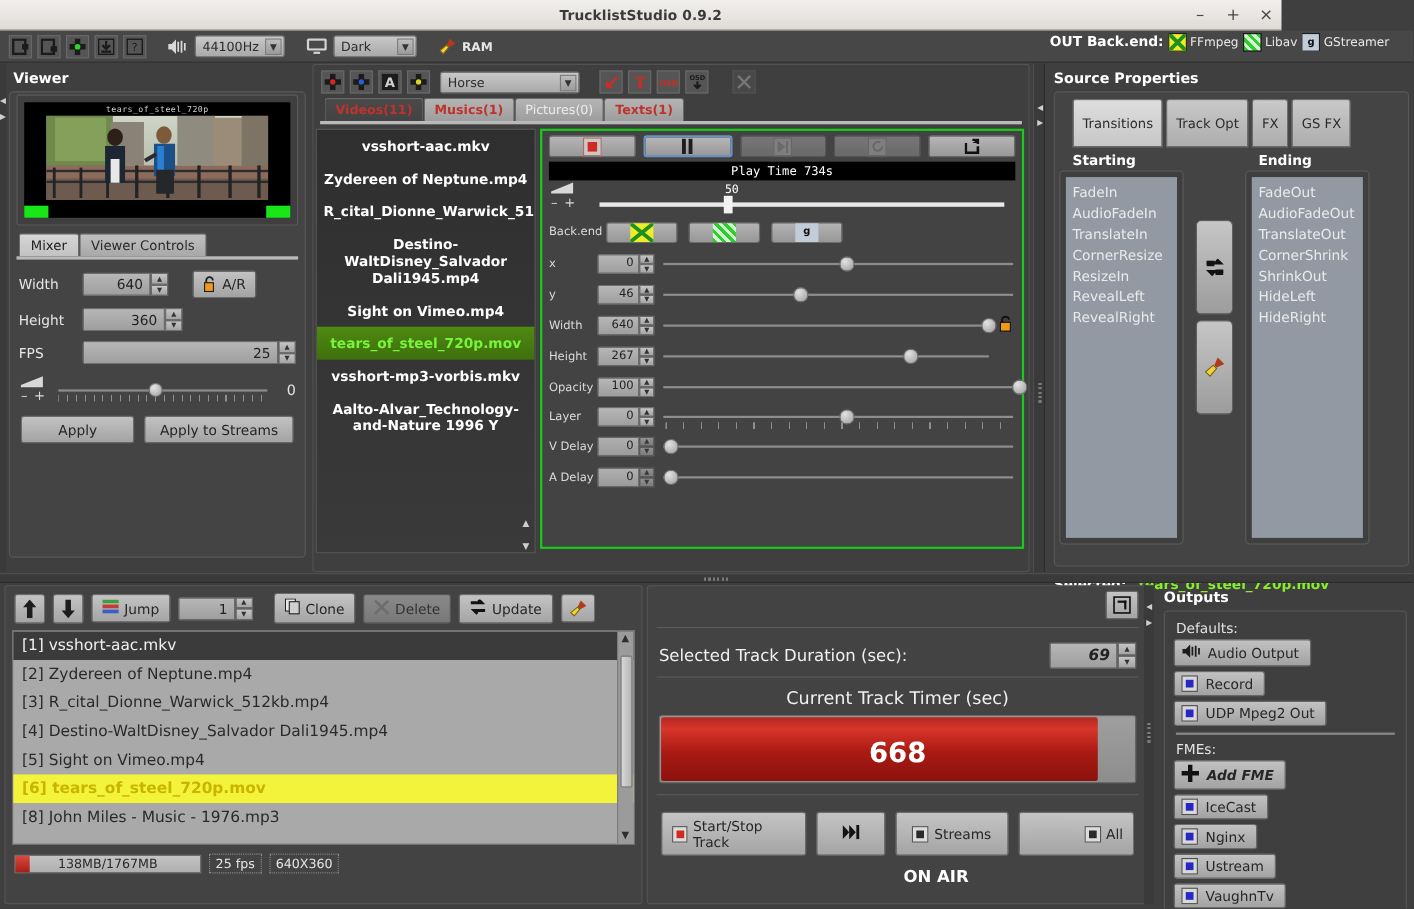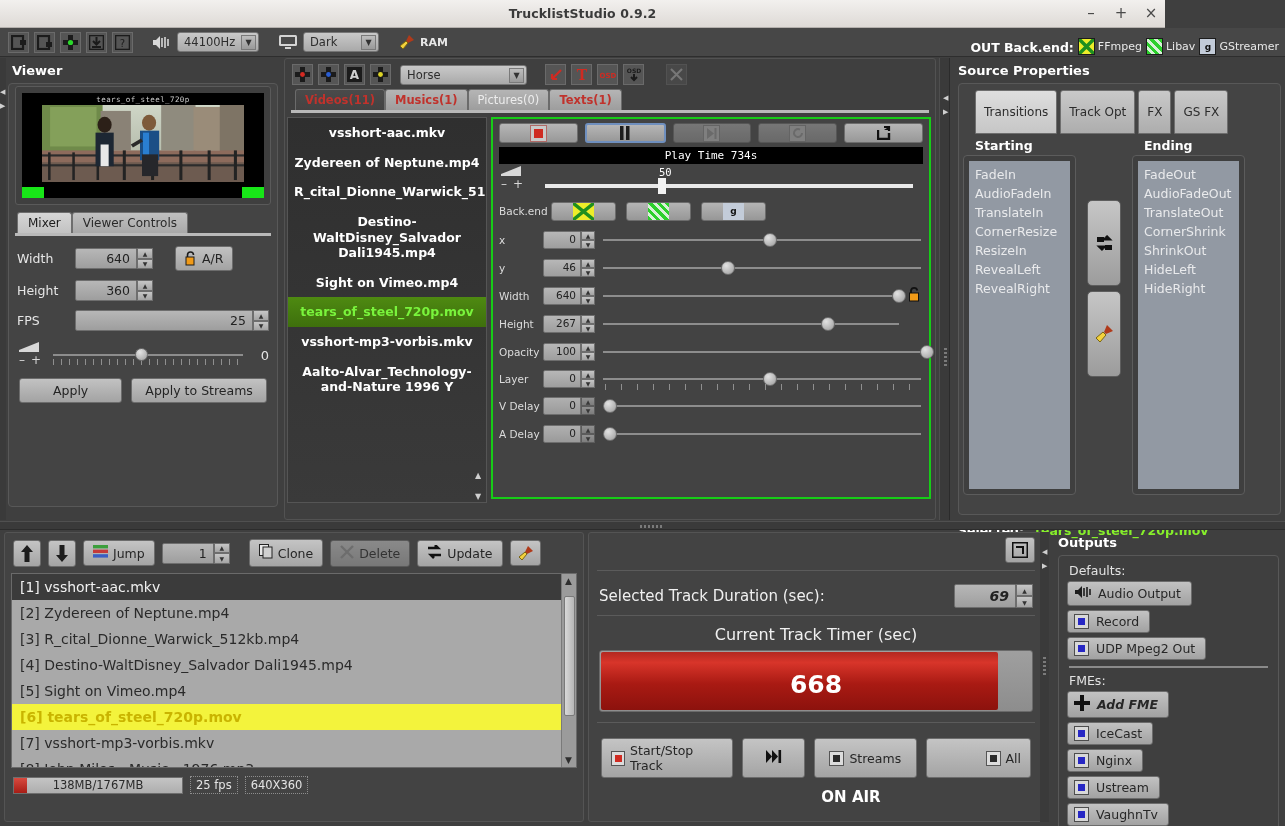--- a/index.html
+++ b/index.html
@@ -24,21 +24,21 @@
     display:flex;align-items:center;justify-content:center; cursor:pointer; }
   .tsep { width:9px; }
 
   .combo { height:20px; background:linear-gradient(#c9c9c9,#a9a9a9); border:1px solid #767676;
     border-radius:3px; display:flex; align-items:center; font-size:11.5px; color:#2d2d2d; padding-left:6px; position:relative; cursor:pointer;}
   .combo .arrow { position:absolute; right:2px; top:2px; width:15px;height:15px;
     background:linear-gradient(#bdbdbd,#9a9a9a); border:1px solid #7a7a7a; display:flex;align-items:center;justify-content:center;font-size:8px;color:#333;}
 
   .ramlbl { color:#e7e7e7; font-size:11px; font-weight:bold; }
 
-  .outback { position:absolute; right:6px; top:30px; height:25px; display:flex; align-items:flex-end; gap:4px;}
+  .outback { position:absolute; right:22px; top:30px; height:25px; display:flex; align-items:flex-start; gap:4px;}
   .outback .lb { color:#fff; font-weight:bold; font-size:12.5px; }
   .obitem { display:flex; align-items:center; gap:3px; color:#e8e8e8; font-size:11px; }
   .obsq { width:17px;height:17px; border:1px solid #1c1c1c; }
 
   
   .panel-title { color:#ffffff; font-weight:bold; font-size:13px; }
   .group { background:#444444; border:1px solid #585858; border-radius:4px; }
 
   
   #left { position:absolute; left:6px; top:58px; width:274px; height:462px; }
@@ -382,21 +382,21 @@
             <svg width="12" height="15" viewBox="0 0 12 15">
                 <path d="M2.5 6V4a3 3 0 0 1 6 0" stroke="#1c1c1c" stroke-width="1.6" fill="none"></path>
                 <rect x="1" y="6" width="8" height="8" fill="#f09a18" stroke="#1c1c1c"></rect>
               </svg>
             <span>A/R</span>
           </span>
         </div>
         <div class="frow">
           <span class="flbl">Height</span>
           <span class="spin">
-            <span class="spinfield" style="width:62px;">360</span>
+            <span class="spinfield" style="width:75px;">360</span>
             <span class="spinbtns">
                 <span class="sbtn">▲</span>
                 <span class="sbtn">▼</span>
               </span>
           </span>
         </div>
         <div class="frow">
           <span class="flbl">FPS</span>
           <span class="spin" style="flex:1;">
             <span class="spinfield" style="flex:1;">25</span>
@@ -838,21 +838,20 @@
       </span>
     </div>
 
     <div class="playlist">
       <div class="pl-item alt"><span>[1]</span> <span>vsshort-aac.mkv</span></div>
       <div class="pl-item"><span>[2]</span> <span>Zydereen of Neptune.mp4</span></div>
       <div class="pl-item"><span>[3]</span> <span>R_cital_Dionne_Warwick_512kb.mp4</span></div>
       <div class="pl-item"><span>[4]</span> <span>Destino-WaltDisney_Salvador Dali1945.mp4</span></div>
       <div class="pl-item"><span>[5]</span> <span>Sight on Vimeo.mp4</span></div>
       <div class="pl-item sel"><span>[6]</span> <span>tears_of_steel_720p.mov</span></div>
-      <div class="pl-item"><span>[7]</span> <span>vsshort-mp3-vorbis.mkv</span></div>
       <div class="pl-item"><span>[8]</span> <span>John Miles - Music - 1976.mp3</span></div>
       <div class="plsb">
         <span class="up">▲</span>
         <span class="thumb"></span>
         <span class="dn">▼</span>
       </div>
     </div>
 
     <div class="statusbar">
       <span class="membar">

